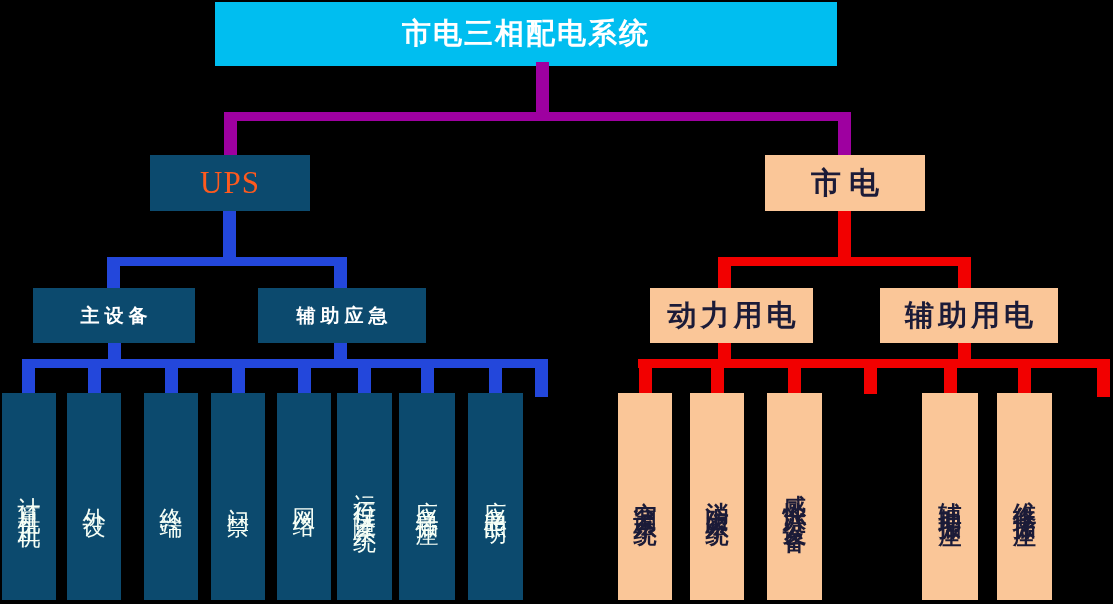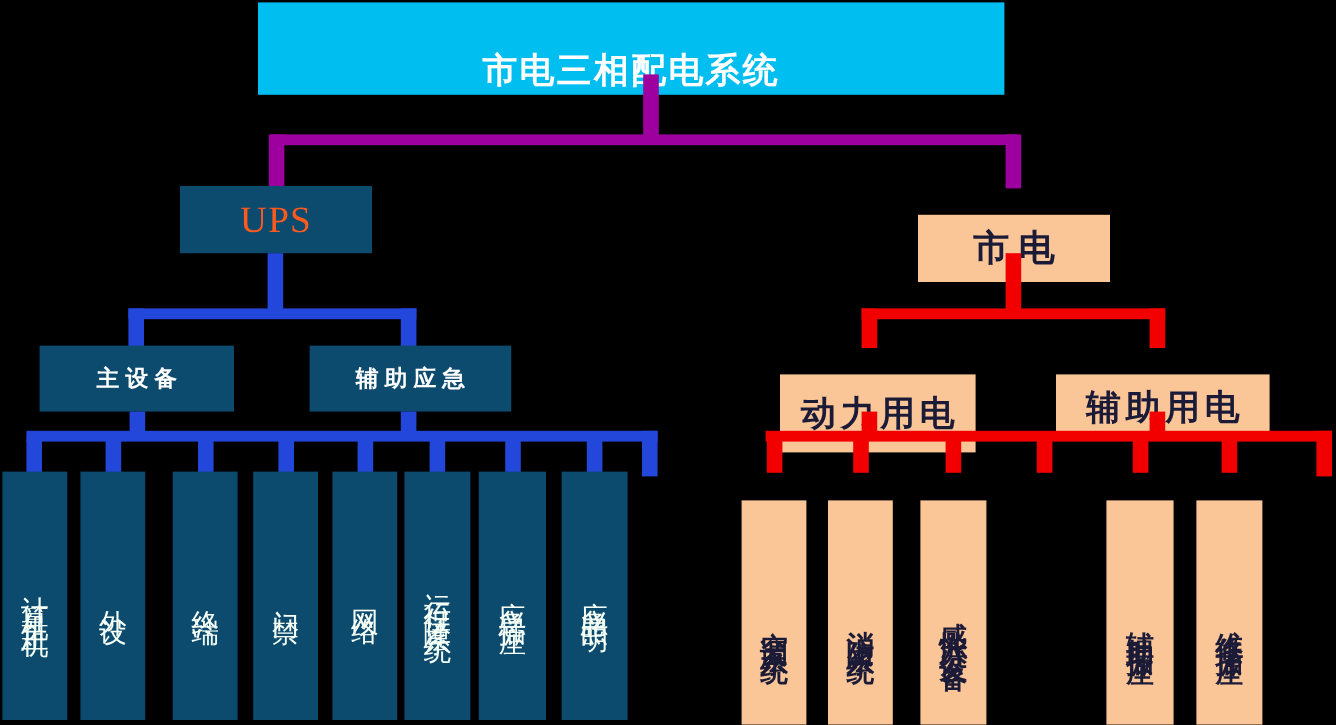--- a/index.html
+++ b/index.html
@@ -14,21 +14,21 @@
   .node {
     position: absolute;
     display: flex;
     align-items: center;
     justify-content: center;
     text-align: center;
     box-sizing: border-box;
   }
   .cyan  { background: #00BEF0; }
   .green { background: #0c4a6e; }
-  .peach { background: #FAC698; margin-top: 24px; }
+  .peach { background: #FAC698; }
   .title-node {
     color: #FFFFFF;
     font-size: 29px;
     font-weight: bold;
     letter-spacing: 2px;
   }
   .ups-node {
     color: #FF5A1E;
     font-size: 31px;
     letter-spacing: 1px;
@@ -73,21 +73,21 @@
   .seg { position: absolute; }
   .purple { background: #9E00A0; }
   .blue   { background: #2347DB; }
   .red    { background: #F20000; }
 </style>
 </head>
 <body>
 
 <div id="canvas">
 
-  <div class="node cyan title-node" style="left:215px; top:2px; width:622px; height:77px;align-items:flex-end;">
+  <div class="node cyan title-node" style="left:215px; top:2px; width:622px; height:64px;">
     <span>市电三相配电系统</span>
   </div>
 
   <div class="seg purple" style="left:536px; top:62px; width:13px; height:53px;"></div>
   <div class="seg purple" style="left:226px; top:112px; width:621px; height:9px;"></div>
   <div class="seg purple" style="left:224px; top:112px; width:13px; height:45px;"></div>
   <div class="seg purple" style="left:838px; top:112px; width:13px; height:45px;"></div>
 
   <div class="node green ups-node" style="left:150px; top:155px; width:160px; height:56px;">
     <span>UPS</span>
@@ -144,21 +144,21 @@
   </div>
   <div class="vnode green vgreen" style="left:468px; width:55px;">
     <span>应急照明</span>
   </div>
 
   <div class="seg red" style="left:838px; top:211px; width:13px; height:48px;"></div>
   <div class="seg red" style="left:718px; top:257px; width:253px; height:9px;"></div>
   <div class="seg red" style="left:718px; top:257px; width:13px; height:33px;"></div>
   <div class="seg red" style="left:958px; top:257px; width:13px; height:33px;"></div>
 
-  <div class="node peach mid-peach" style="left:650px; top:288px; width:163px; height:65px;">
+  <div class="node peach mid-peach" style="left:650px; top:288px; width:163px; height:55px;">
     <span>动力用电</span>
   </div>
   <div class="node peach mid-peach" style="left:880px; top:288px; width:178px; height:55px;">
     <span>辅助用电</span>
   </div>
 
   <div class="seg red" style="left:718px; top:343px; width:13px; height:22px;"></div>
   <div class="seg red" style="left:958px; top:343px; width:13px; height:22px;"></div>
   <div class="seg red" style="left:638px; top:359px; width:472px; height:9px;"></div>
   <div class="seg red" style="left:639px;  top:366px; width:13px; height:28px;"></div>

